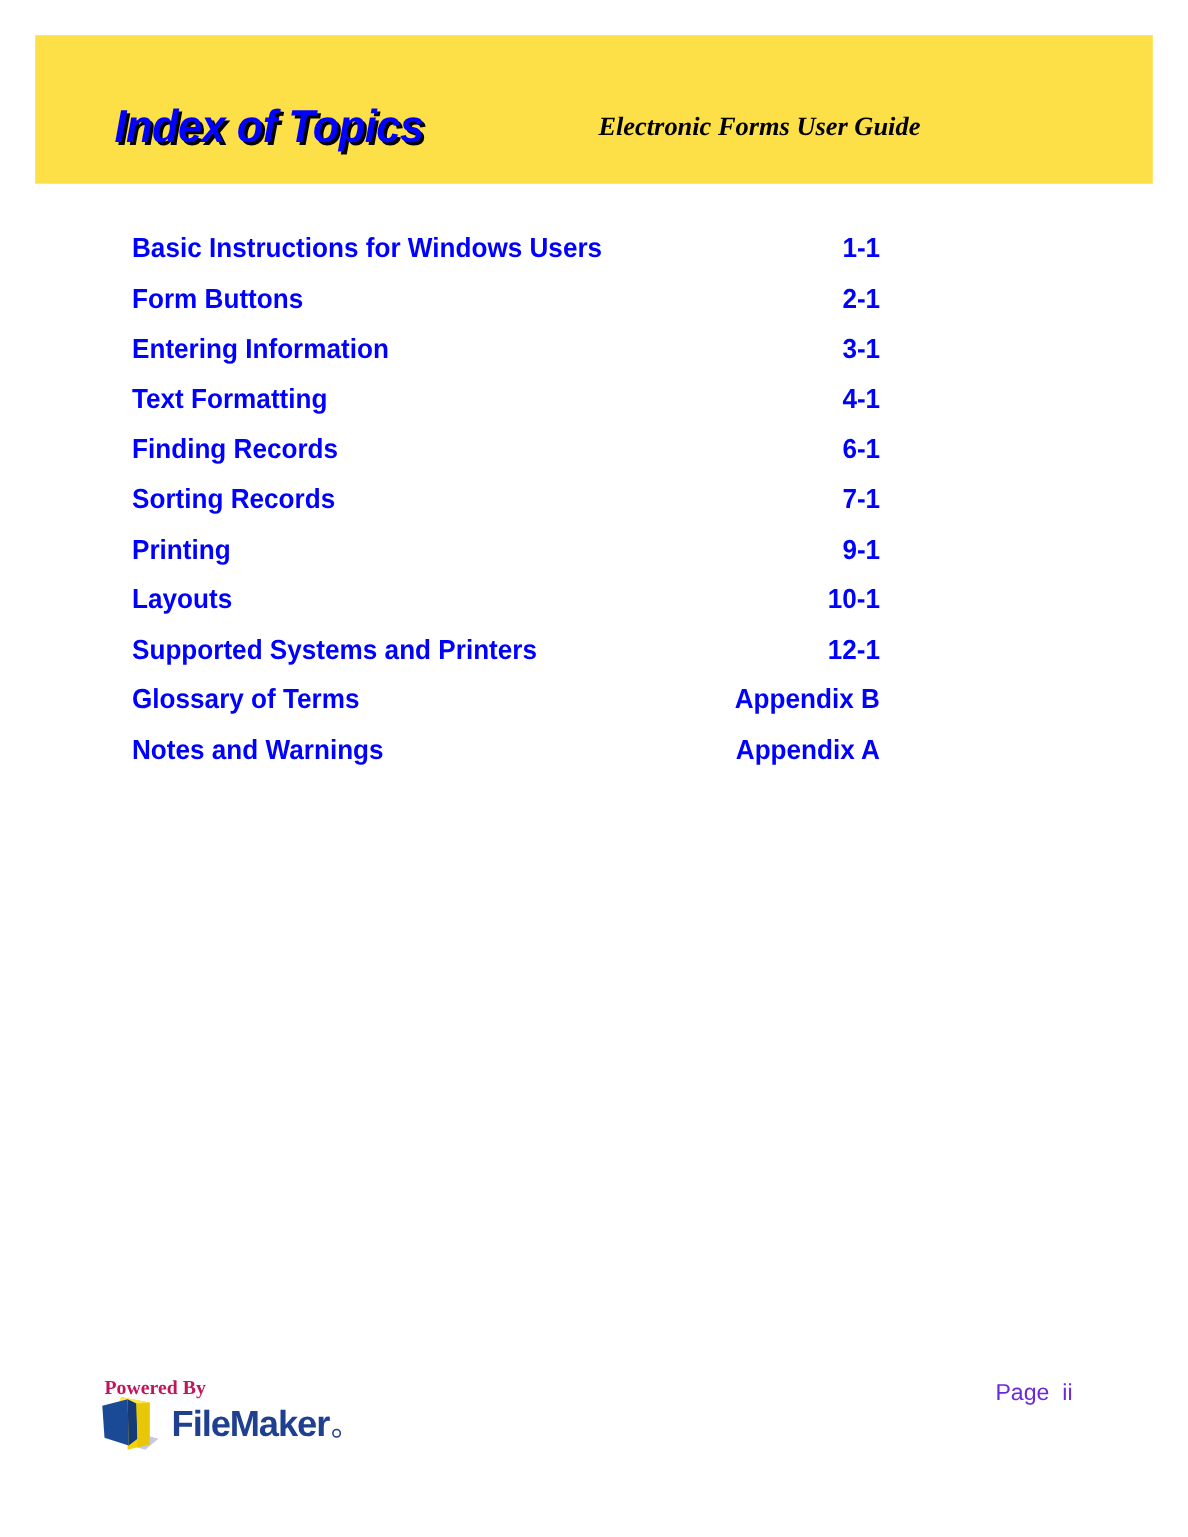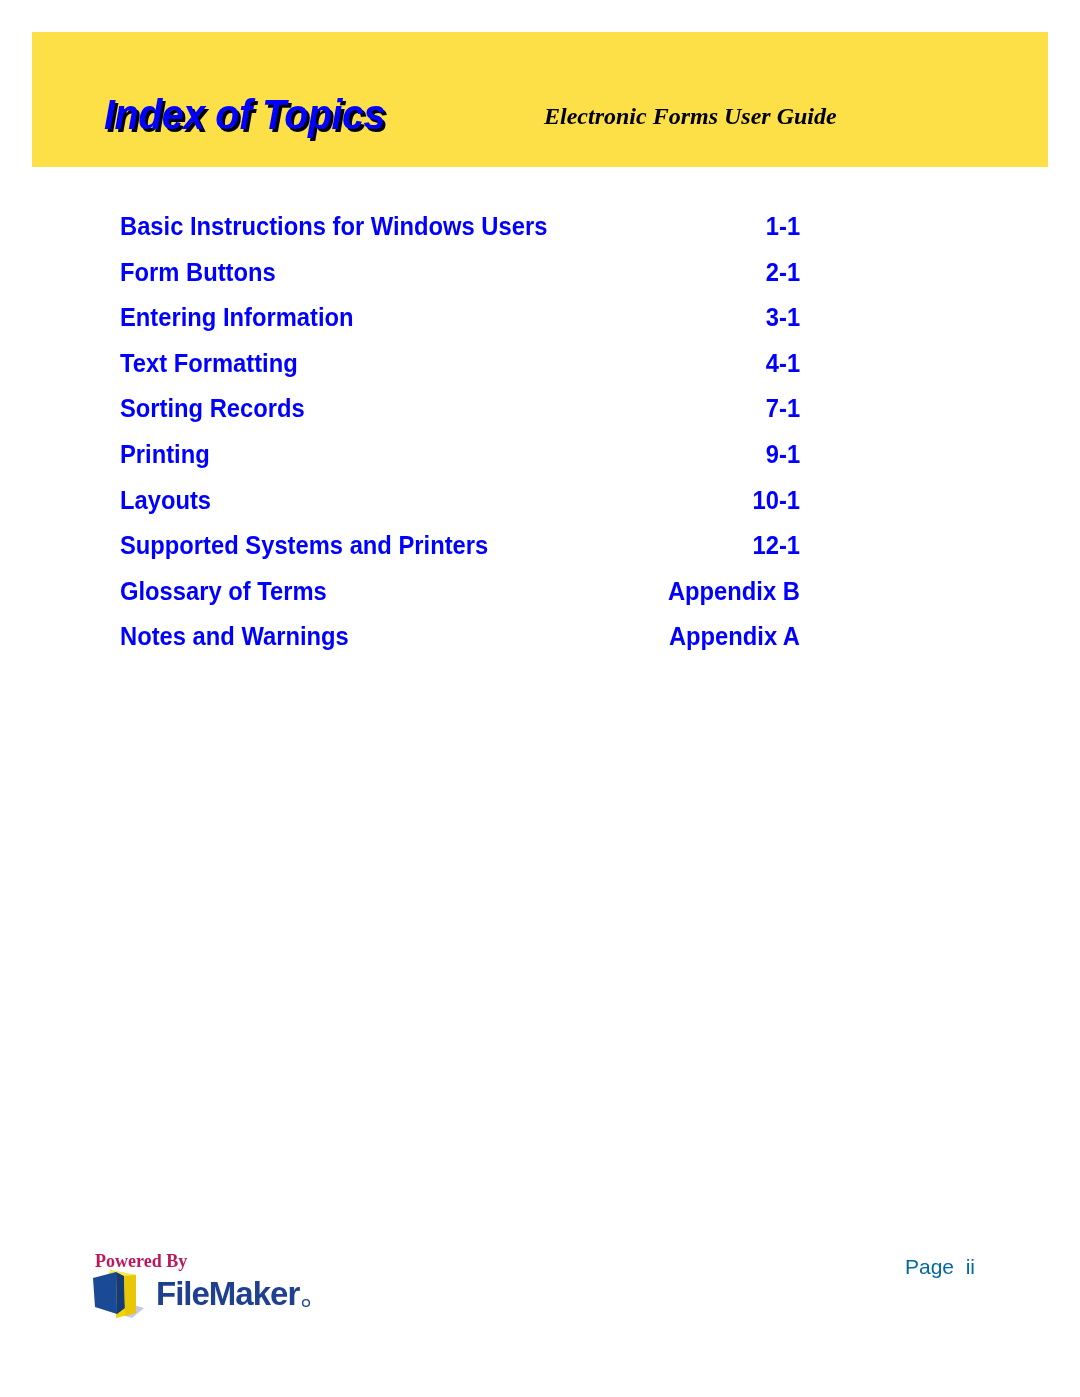--- a/index.html
+++ b/index.html
@@ -132,21 +132,21 @@
   }
   .page-number {
     position: absolute;
     left: 860px;
     top: 16px;
     width: 160px;
     text-align: center;
     font-family: "Liberation Sans", sans-serif;
     font-size: 21px;
     font-weight: normal;
-    color: #0369a1;
+    color: #6d28d9;
     line-height: 1;
     white-space: pre;
   }
 </style>
 </head>
 <body>
 
 <div class="page">
 
   <div class="header-band">
@@ -170,20 +170,24 @@
       <span class="index-topic">Entering Information</span>
       <span class="index-page">3-1</span>
     </div>
 
     <div class="index-row">
       <span class="index-topic">Text Formatting</span>
       <span class="index-page">4-1</span>
     </div>
 
 
+    <div class="index-row">
+      <span class="index-topic">Finding Records</span>
+      <span class="index-page">6-1</span>
+    </div>
 
     <div class="index-row">
       <span class="index-topic">Sorting Records</span>
       <span class="index-page">7-1</span>
     </div>
 
 
     <div class="index-row">
       <span class="index-topic">Printing</span>
       <span class="index-page">9-1</span>

